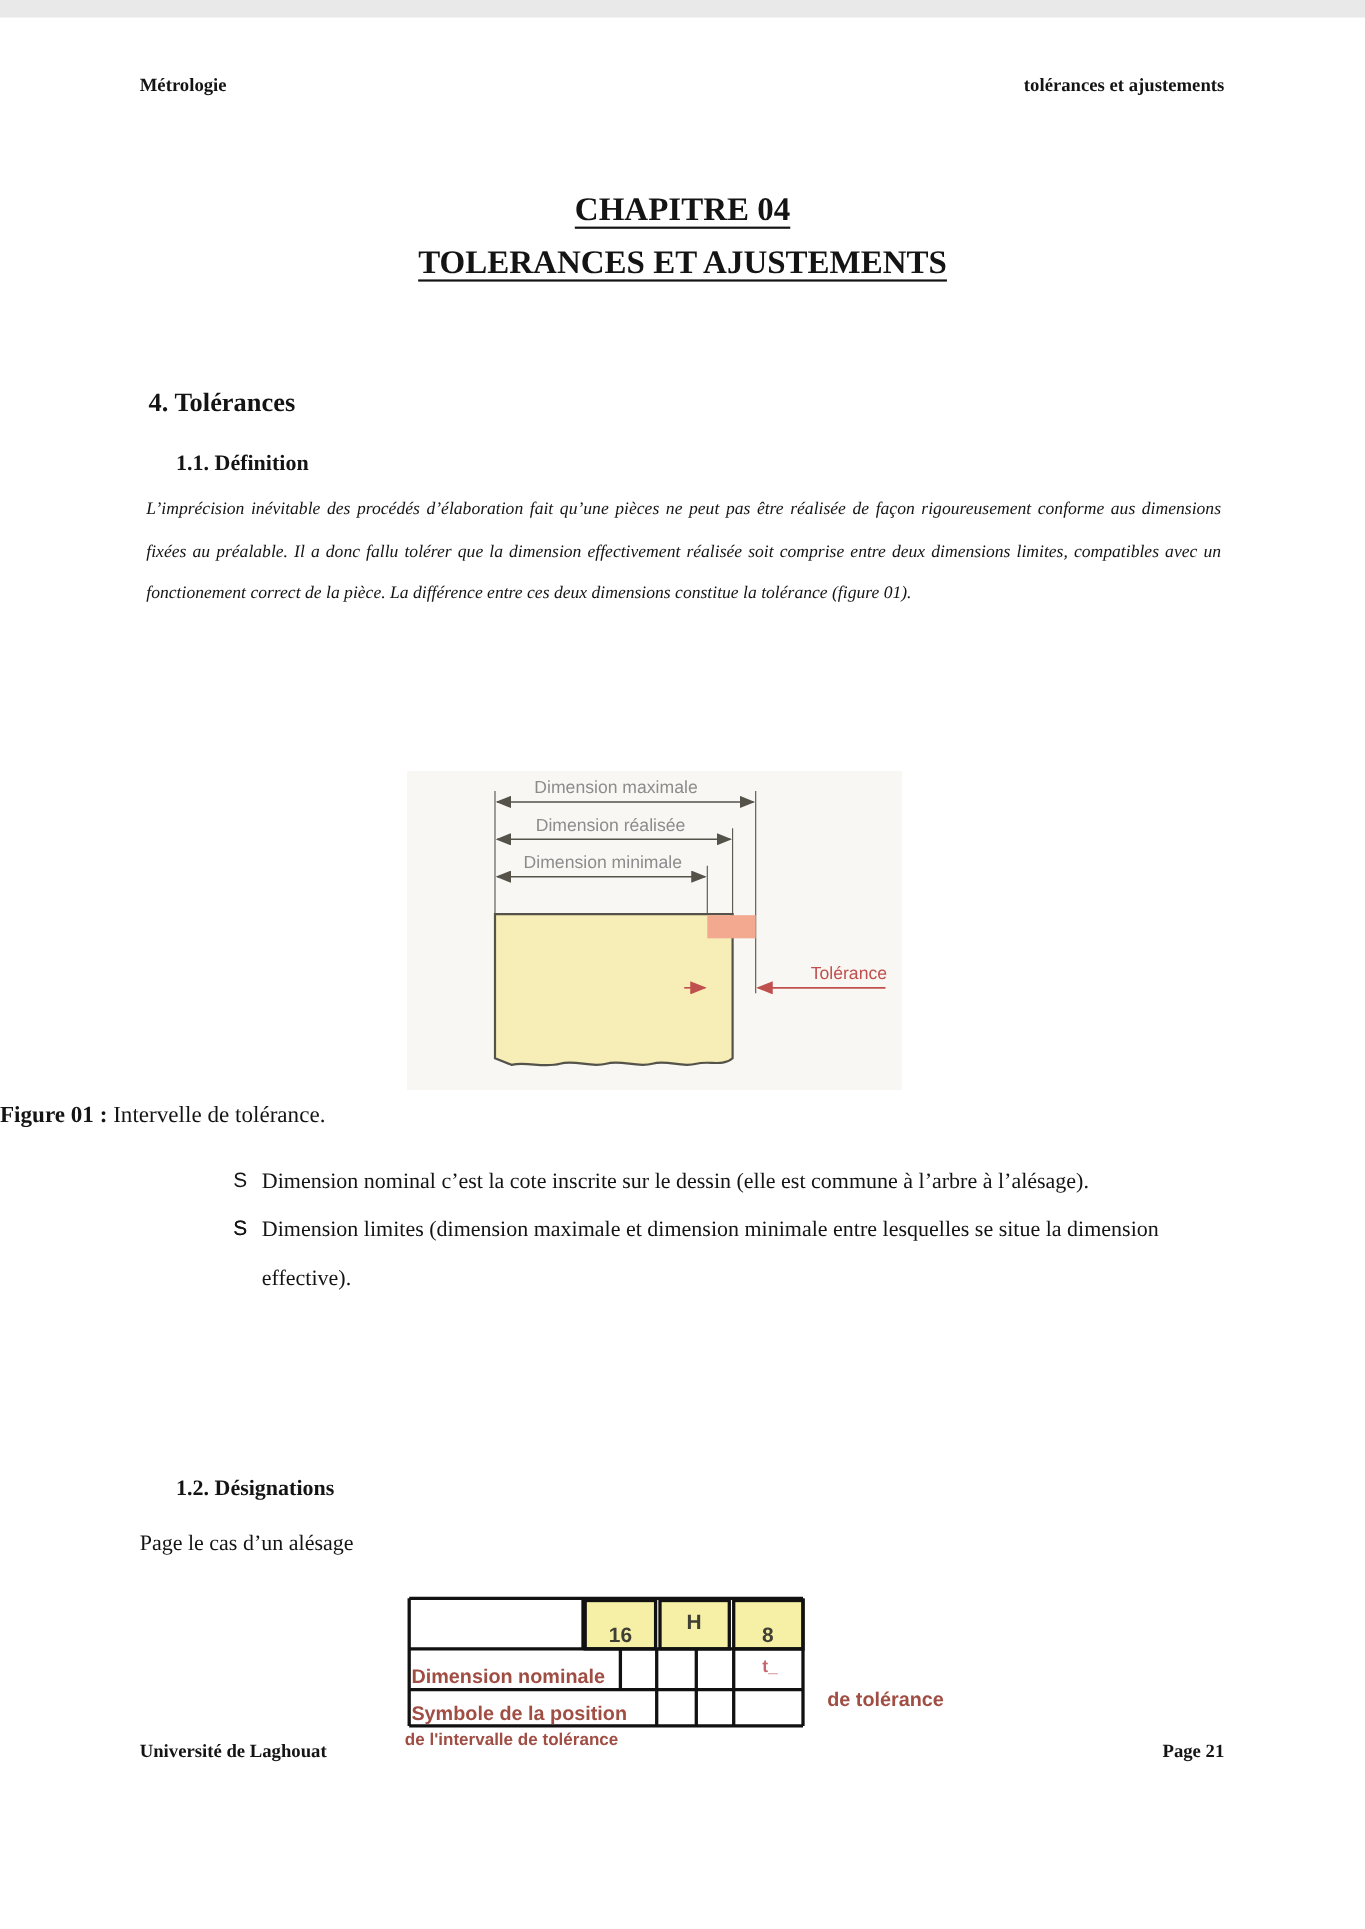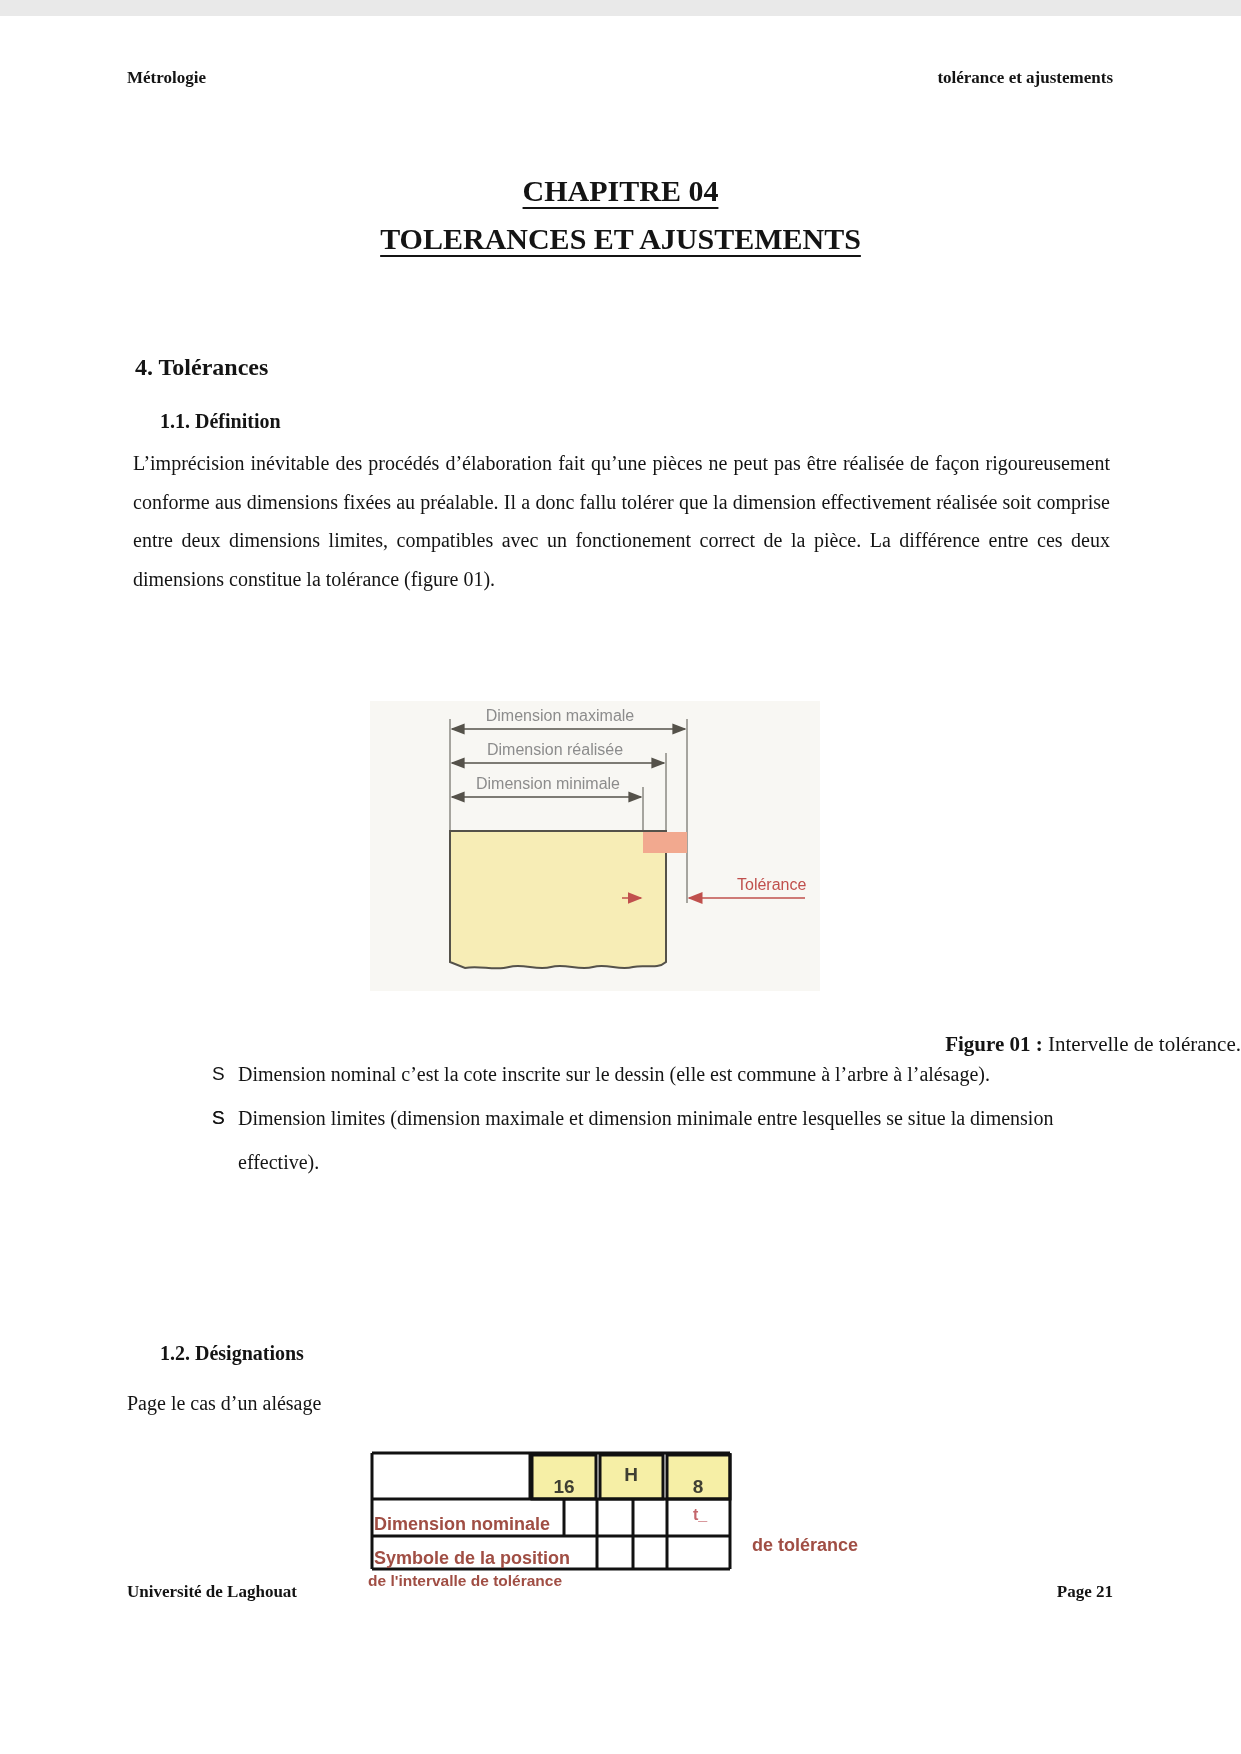--- a/index.html
+++ b/index.html
@@ -11,24 +11,24 @@
        font-weight:bold;font-size:17px;}
   .ftr{position:absolute;left:127px;right:128px;top:1566px;display:flex;justify-content:space-between;
        font-weight:bold;font-size:17px;}
   .chap-title{position:absolute;left:0;width:100%;text-align:center;font-weight:bold;font-size:30px;font-family:Liberation Serif, serif;}
   .chap-title span{text-decoration:underline;text-decoration-thickness:2px;text-underline-offset:6px;}
   .t1{top:158px;}
   .t2{top:206px;}
   .h-sec{position:absolute;left:135px;top:338px;font-weight:bold;font-size:24px;}
   .h-sub1{position:absolute;left:160px;top:394px;font-weight:bold;font-size:20px;}
   .h-sub2{position:absolute;left:160px;top:1326px;font-weight:bold;font-size:20px;font-family:Liberation Serif, serif;}
-  .para{position:absolute;left:133px;width:977px;top:428px;font-size:20px;line-height:38.5px;
-        text-align:justify;}
+  .para{position:absolute;left:133px;width:977px;top:428px;font-size:16px;line-height:38.5px;
+        text-align:justify;font-style:italic;}
   .fig-wrap{position:absolute;left:370px;top:685px;width:450px;height:290px;}
-  .fig-caption{position:absolute;left:0;width:100%;top:1016px;text-align:right;font-size:21px;}
+  .fig-caption{position:absolute;left:0;width:100%;top:985px;text-align:left;font-size:21px;}
   .fig-caption b{font-weight:bold;}
   .bullets{position:absolute;left:212px;width:900px;top:1036px;font-size:20px;line-height:44px;}
   .bullet{position:relative;padding-left:26px;}
   .bullet .mark{position:absolute;left:0;top:0;font-family:"Liberation Sans",sans-serif;font-size:19px;}
   .intro{position:absolute;left:127px;top:1376px;font-size:20px;}
   .desig-wrap{position:absolute;left:360px;top:1430px;width:560px;height:150px;}
   svg text{font-family:"Liberation Sans",sans-serif;}
   .fig-label{fill:#8c8c8c;font-size:16px;}
   .fig-red{fill:#c0504d;font-size:16px;}
   .desig-big{fill:#3f3f33;font-size:19px;font-weight:bold;}
@@ -36,21 +36,21 @@
   .desig-red-sm{fill:#a04e44;font-size:15.5px;font-weight:bold;}
   .desig-t{fill:#c4666c;font-size:16px;font-weight:bold;}
 </style>
 </head>
 <body>
 
 <div class="page">
 
   <div class="hdr">
     <span>Métrologie</span>
-    <span>tolérance et ajustements</span>
+    <span>tolérances et ajustements</span>
   </div>
 
   <div class="chap-title t1">
     <span>CHAPITRE 04</span>
   </div>
   <div class="chap-title t2">
     <span>TOLERANCES ET AJUSTEMENTS</span>
   </div>
 
   <div class="h-sec">4. Tolérances</div>

